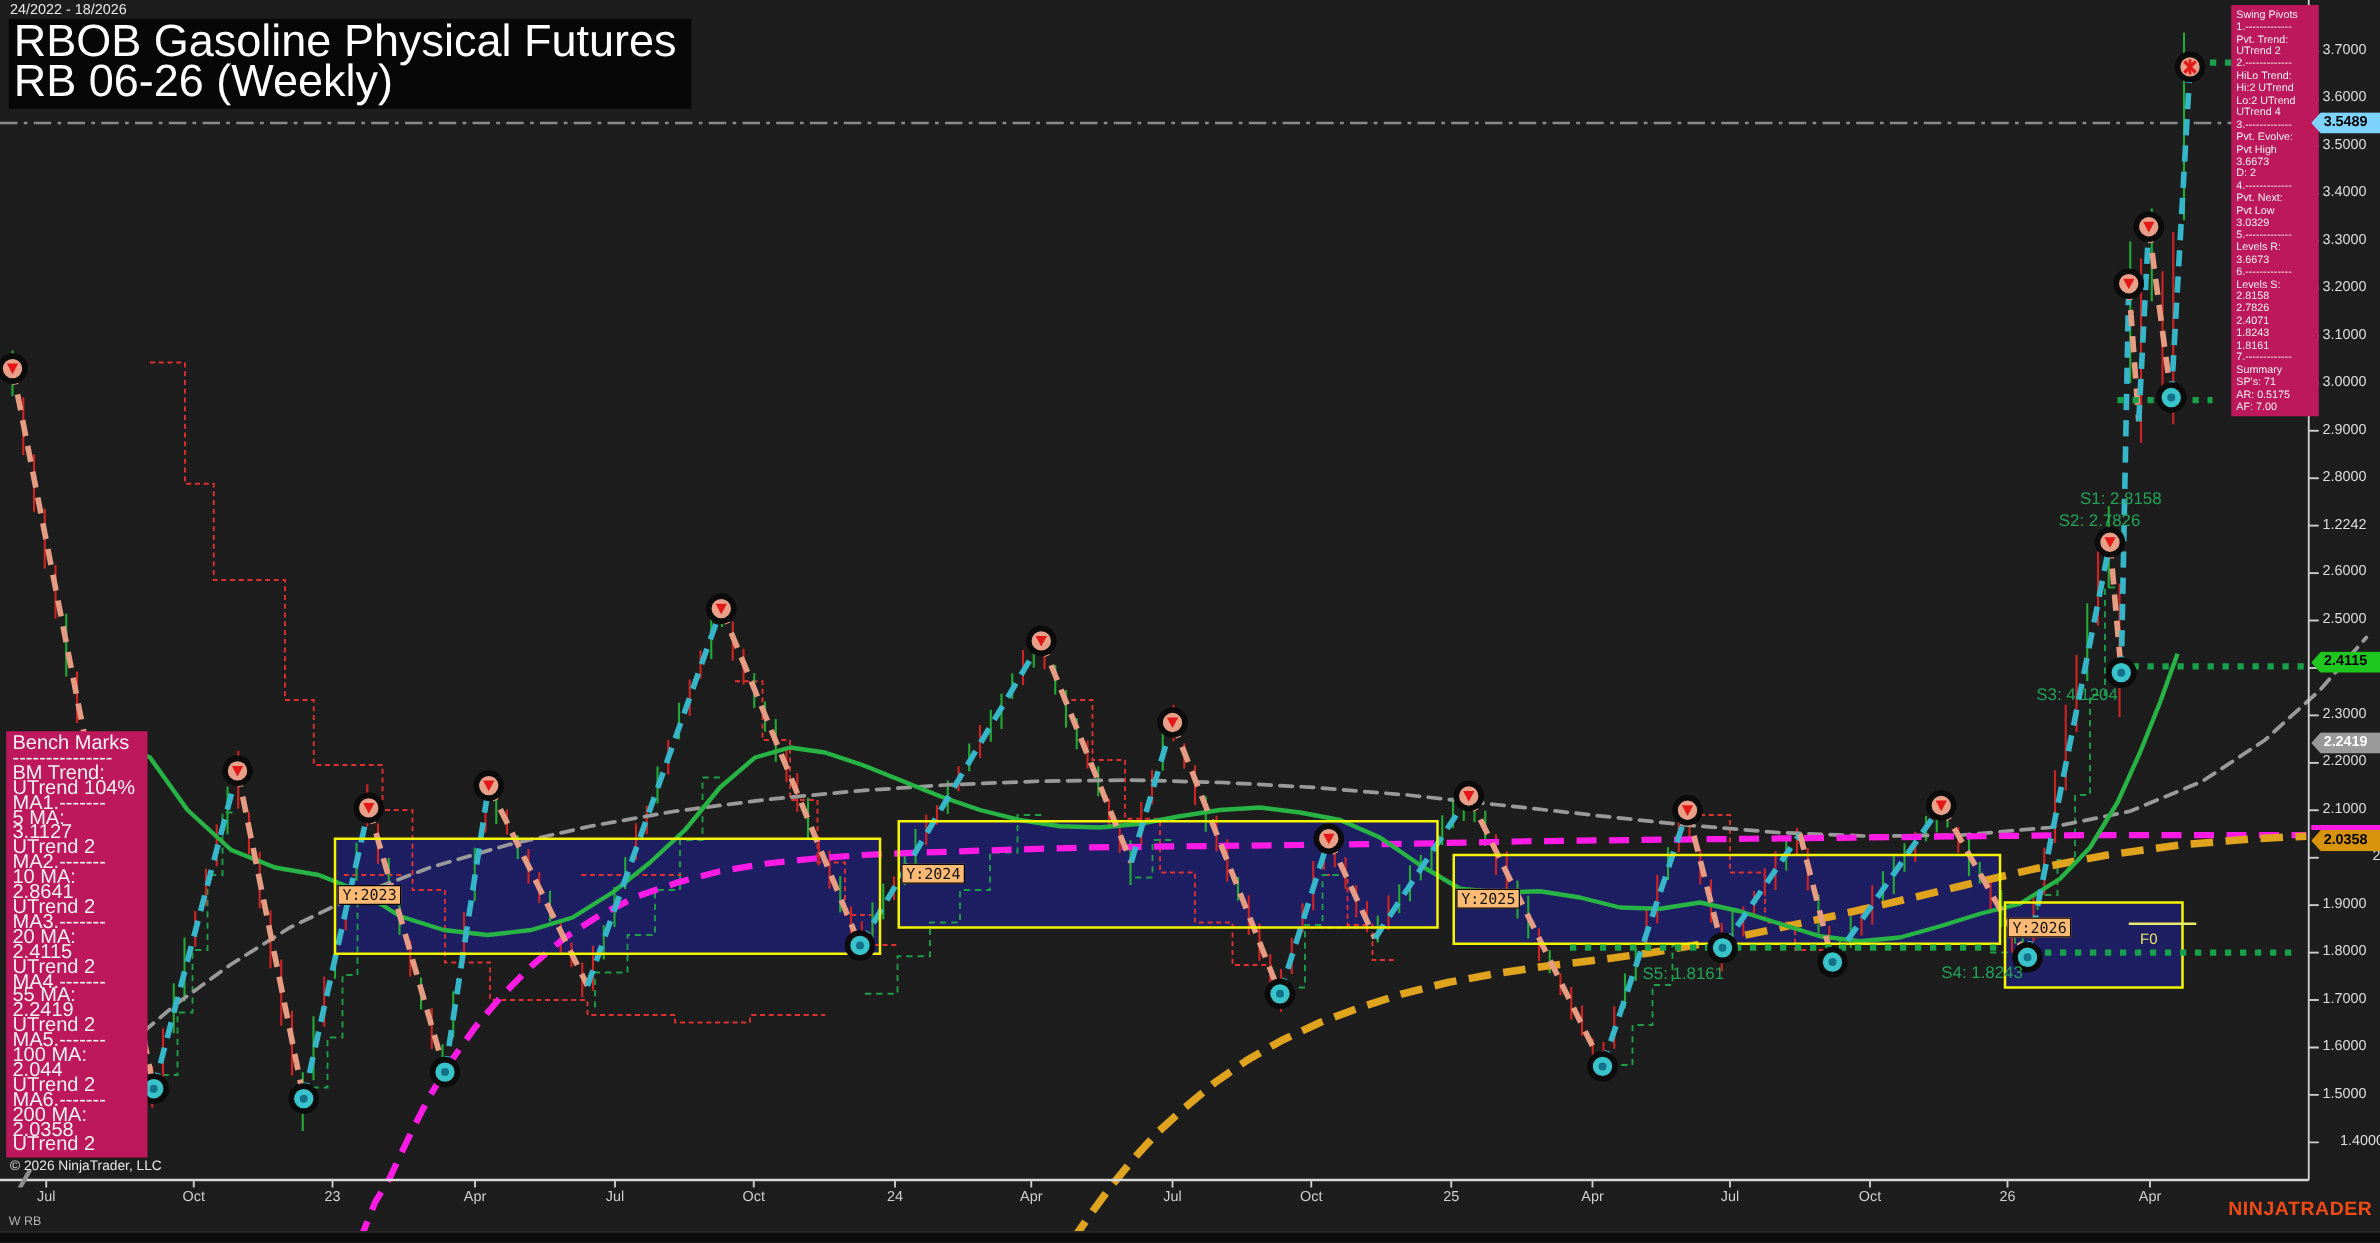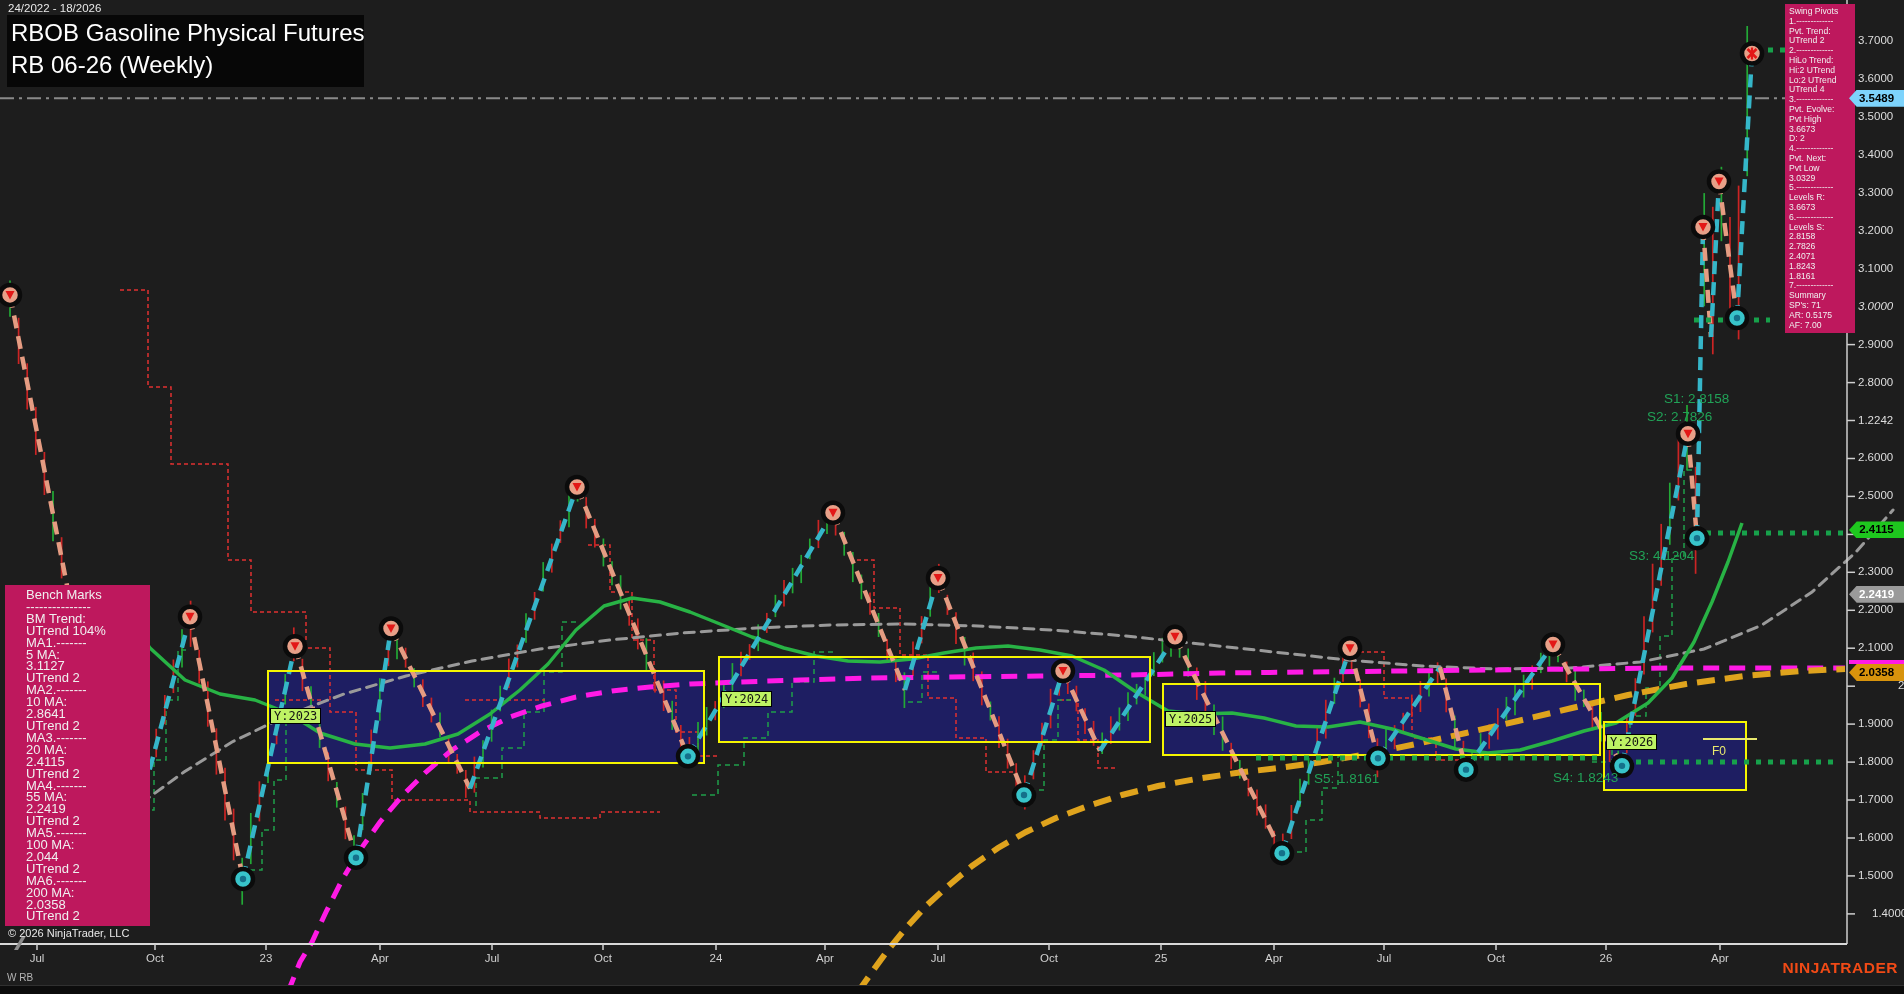--- a/index.html
+++ b/index.html
@@ -1,25 +1,25 @@
 <!DOCTYPE html>
 <html><head>
 <meta charset="utf-8">
 <style>
   html,body{margin:0;padding:0;background:#1d1d1d;}
   #app{position:relative;width:1904px;height:994px;background:#1d1d1d;overflow:hidden;
        font-family:"Liberation Sans",sans-serif;}
   #chart-svg{position:absolute;left:0;top:0;width:1904px;height:994px;}
   .dr{position:absolute;left:8px;top:2px;font-size:11.5px;color:#e8e8e8;}
   .title{position:absolute;left:7px;top:15px;background:rgba(6,6,6,.96);color:#fff;
-         font-size:24px;line-height:32px;padding:2px 0 6px 4px;}
+         font-size:36px;line-height:32px;padding:2px 12px 6px 4px;}
   .panel{position:absolute;background:#be185d;color:#f0f0f0;white-space:pre;}
-  #bench-panel{left:5px;top:585px;width:103px;font-size:13px;line-height:11.9px;padding:4px 21px;}
+  #bench-panel{left:5px;top:585px;width:103px;font-size:16px;line-height:11.9px;padding:4px 5px;}
   #swing-panel{left:1785px;top:4px;width:62px;font-size:8.6px;line-height:9.8px;padding:3px 4px;}
-  .ylab{position:absolute;background:#bef264;color:#141414;border:1.5px solid #000;
+  .ylab{position:absolute;background:#fdba74;color:#141414;border:1.5px solid #000;
         font-family:"DejaVu Sans Mono",monospace;font-size:12px;line-height:14px;padding:0 3px;}
   .slab{position:absolute;color:#21a257;font-size:13.5px;}
   .ptick{position:absolute;left:1858px;color:#dedede;font-size:11.5px;}
   .plabel{position:absolute;left:1849px;width:55px;height:17px;line-height:17px;text-align:center;
           font-size:11.5px;font-weight:bold;
           clip-path:polygon(0 50%,14% 0,100% 0,100% 100%,14% 100%);}
   .pstripe{position:absolute;left:1849px;width:55px;height:4px;background:#ff1ae5;}
   .ttick{position:absolute;color:#d0d0d0;font-size:11.5px;transform:translateX(-50%);top:952px;}
   .copyright{position:absolute;left:8px;top:927px;font-size:11px;color:#e8e8e8;}
   .wrb{position:absolute;left:7px;top:972px;font-size:10px;color:#b5b5b5;}
@@ -443,21 +443,21 @@
       <div class="slab" style="left: 1314px; top: 771px;">S5: 1.8161</div>
     </div>
   <div id="price-axis">
       <div class="ptick" style="top: 34px;">3.7000</div>
       <div class="ptick" style="top: 71.95px;">3.6000</div>
       <div class="ptick" style="top: 109.9px;">3.5000</div>
       <div class="ptick" style="top: 147.85px;">3.4000</div>
       <div class="ptick" style="top: 185.8px;">3.3000</div>
       <div class="ptick" style="top: 223.75px;">3.2000</div>
       <div class="ptick" style="top: 261.7px;">3.1000</div>
-      <div class="ptick" style="top: 299.65px; font-style: italic;">3.0000</div>
+      <div class="ptick" style="top: 299.65px;">3.0000</div>
       <div class="ptick" style="top: 337.6px;">2.9000</div>
       <div class="ptick" style="top: 375.55px;">2.8000</div>
       <div class="ptick" style="top: 413.5px;">1.2242</div>
       <div class="ptick" style="top: 451.45px;">2.6000</div>
       <div class="ptick" style="top: 489.4px;">2.5000</div>
       <div class="ptick" style="top: 527.35px;">2.4000</div>
       <div class="ptick" style="top: 565.3px;">2.3000</div>
       <div class="ptick" style="top: 603.25px;">2.2000</div>
       <div class="ptick" style="top: 641.2px;">2.1000</div>
       <div class="ptick" style="top: 679.15px; margin-left: 40px;">2.0000</div>

